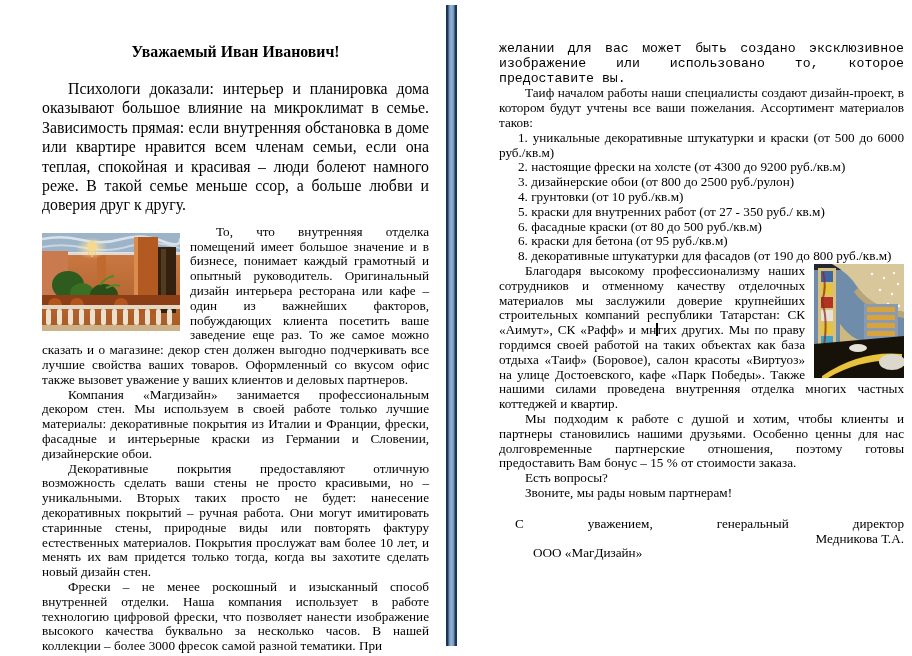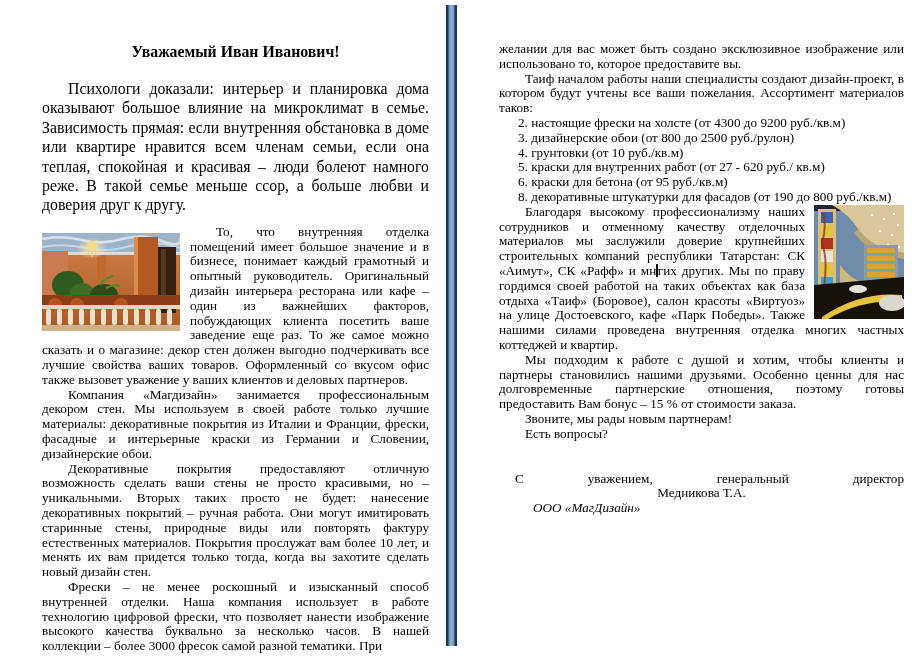--- a/index.html
+++ b/index.html
@@ -27,41 +27,41 @@
   h1.greeting{
     font-size:15.8px;line-height:20px;font-weight:bold;
     text-align:center;margin:0 0 17px 0;
   }
   p{margin:0;text-align:justify;}
   .intro{
     font-weight:normal;font-size:15.8px;line-height:19.4px;
     text-indent:26px;margin-bottom:10px;
   }
   .body-p{font-size:13.2px;line-height:14.8px;text-indent:26px;}
-  .no-indent{text-indent:0;}
+  .no-indent{text-indent:0;font-family:Liberation Mono, monospace;}
   .item-p{font-size:13.2px;line-height:14.8px;text-indent:19px;}
   .photo-left{
     float:left;width:138px;height:98px;
     margin:8px 10px 8px 0;display:block;
   }
   .photo-right{
     float:right;width:90px;height:114px;
     margin:0 0 3px 9px;display:block;
   }
   .caret{
     display:inline-block;width:1.5px;height:13px;
     background:#000;vertical-align:-2px;
   }
-  .sig{margin-top:30px;}
+  .sig{margin-top:16px;}
   .sig-justify{
     font-size:13.2px;line-height:14.8px;
     text-align:justify;text-align-last:justify;text-indent:16px;
   }
-  .sig-name{font-size:13.2px;line-height:14.8px;text-align:center;text-indent:0;}
-  .sig-company{font-size:13.2px;line-height:14.8px;text-align:left;text-indent:34px;font-style:italic;}
+  .sig-name{font-size:13.2px;line-height:14.8px;text-align:right;text-indent:0;}
+  .sig-company{font-size:13.2px;line-height:14.8px;text-align:left;text-indent:34px;}
 </style>
 </head>
 <body>
 
 <div class="page page-left">
   <h1 class="greeting">Уважаемый Иван Иванович!</h1>
 
   <p class="intro">Психологи доказали: интерьер и планировка дома оказывают большое влияние на микроклимат в семье. Зависимость прямая: если внутренняя обстановка в доме или квартире нравится всем членам семьи, если она теплая, спокойная и красивая – люди болеют намного реже. В такой семье меньше ссор, а больше любви и доверия друг к другу.</p>
 
   <p class="body-p">
@@ -120,24 +120,26 @@
   <p class="body-p">Фрески – не менее роскошный и изысканный способ внутренней отделки. Наша компания использует в работе технологию цифровой фрески, что позволяет нанести изображение высокого качества буквально за несколько часов. В нашей коллекции – более 3000 фресок самой разной тематики. При</p>
 </div>
 
 <div class="divider"></div>
 
 <div class="page page-right">
   <p class="body-p no-indent">желании для вас может быть создано эксклюзивное изображение или использовано то, которое предоставите вы.</p>
   <p class="body-p">Таиф началом работы наши специалисты создают дизайн-проект, в котором будут учтены все ваши пожелания. Ассортимент материалов таков:</p>
 
   <div>
+    <p class="item-p">1. уникальные декоративные штукатурки и краски (от 500 до 6000 руб./кв.м)</p>
     <p class="item-p">2. настоящие фрески на холсте (от 4300 до 9200 руб./кв.м)</p>
     <p class="item-p">3. дизайнерские обои (от 800 до 2500 руб./рулон)</p>
     <p class="item-p">4. грунтовки (от 10 руб./кв.м)</p>
-    <p class="item-p">5. краски для внутренних работ (от 27 - 620 руб./ кв.м)</p>
+    <p class="item-p">5. краски для внутренних работ (от 27 - 350 руб./ кв.м)</p>
+    <p class="item-p">6. фасадные краски (от 80 до 500 руб./кв.м)</p>
     <p class="item-p">6. краски для бетона (от 95 руб./кв.м)</p>
     <p class="item-p">8. декоративные штукатурки для фасадов (от 190 до 800 руб./кв.м)</p>
   </div>
 
   <p class="body-p">
     <svg class="photo-right" viewBox="0 0 90 114" xmlns="http://www.w3.org/2000/svg" preserveAspectRatio="none">
       <rect width="90" height="114" fill="#6f8dab"></rect>
       <rect x="0" y="0" width="90" height="6" fill="#23262e"></rect>
       <path d="M18,0 L90,0 L90,48 Q58,44 44,24 Q36,10 18,0 Z" fill="#d9c79c"></path>
       <path d="M44,24 Q58,44 90,48 L90,54 Q56,50 40,28 Z" fill="#b9a678"></path>
@@ -170,21 +172,21 @@
       </g>
       <path d="M26,60 q10,14 24,18 l0,8 -24,-6 Z" fill="#cdb87f"></path>
       <path d="M0,80 L90,72 L90,114 L0,114 Z" fill="#171209"></path>
       <path d="M8,112 Q46,86 88,90 L88,97 Q48,94 14,114 L8,114 Z" fill="#e8c23c"></path>
       <ellipse cx="78" cy="98" rx="13" ry="8" fill="#ddd8cc"></ellipse>
       <ellipse cx="44" cy="84" rx="9" ry="4" fill="#e6e2d8"></ellipse>
     </svg><span>Благодаря высокому профессионализму наших сотрудников и отменному качеству отделочных материалов мы заслужили доверие крупнейших строительных компаний республики Татарстан: СК «Аимут», СК «Рафф» и мн</span><span class="caret"></span><span>гих других. Мы по праву гордимся своей работой на таких объектах как база отдыха «Таиф» (Боровое), салон красоты «Виртуоз» на улице Достоевского, кафе «Парк Победы». Также нашими силами проведена внутренняя отделка многих частных коттеджей и квартир.</span>
   </p>
 
   <p class="body-p">Мы подходим к работе с душой и хотим, чтобы клиенты и партнеры становились нашими друзьями. Особенно ценны для нас долговременные партнерские отношения, поэтому готовы предоставить Вам бонус – 15 % от стоимости заказа.</p>
+  <p class="body-p">Есть вопросы?</p>
   <p class="body-p">Звоните, мы рады новым партнерам!</p>
-  <p class="body-p">Есть вопросы?</p>
 
   <div class="sig">
     <p class="sig-justify">С уважением, генеральный директор</p>
     <p class="sig-name">Медникова Т.А.</p>
     <p class="sig-company">ООО «МагДизайн»</p>
   </div>
 </div>
 
 </body></html>

